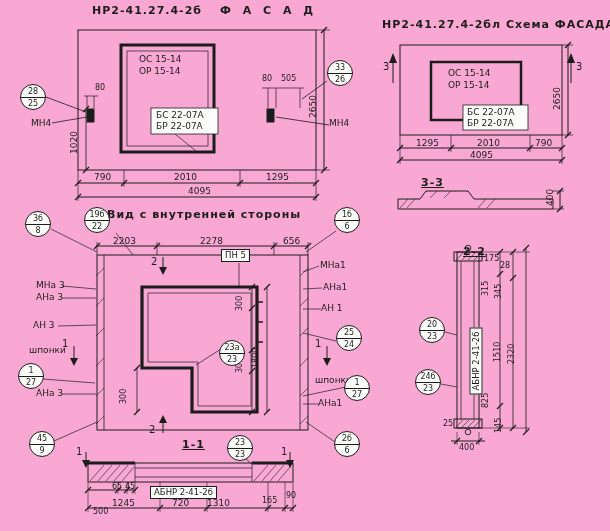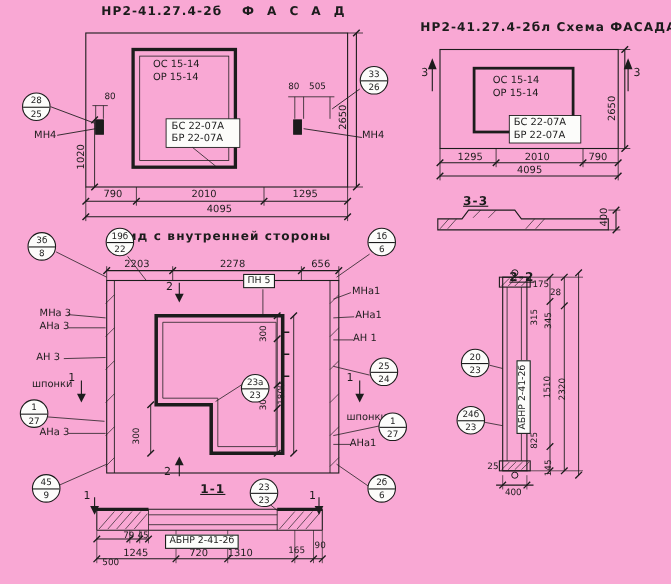--- a/index.html
+++ b/index.html
@@ -186,21 +186,21 @@
   <div class="lbl" style="left:149px;top:425px;font-size:10px">2</div>
   <div class="lbl rot sm" style="left:128px;top:396px">300</div>
   <div class="lbl rot sm" style="left:244px;top:303px">300</div>
   <div class="lbl rot sm" style="left:244px;top:365px">300</div>
   <div class="lbl rot sm" style="left:260px;top:360px">1800</div>
   <div class="lbl ttl u" style="left:182px;top:439px">1-1</div>
   <div class="balloon" style="left:25px;top:211px">
     <span class="bt">3б</span>
     <span class="bb">8</span>
   </div>
-  <div class="balloon" style="left:96px;top:207px">
+  <div class="balloon" style="left:84px;top:207px">
     <span class="bt">19б</span>
     <span class="bb">22</span>
   </div>
   <div class="balloon" style="left:334px;top:207px">
     <span class="bt">1б</span>
     <span class="bb">6</span>
   </div>
   <div class="balloon" style="left:219px;top:340px">
     <span class="bt">23а</span>
     <span class="bb">23</span>
@@ -220,21 +220,21 @@
   <div class="balloon" style="left:29px;top:431px">
     <span class="bt">45</span>
     <span class="bb">9</span>
   </div>
   <div class="balloon" style="left:334px;top:431px">
     <span class="bt">2б</span>
     <span class="bb">6</span>
   </div>
 
   <div class="lbl sm" style="left:93px;top:508px">500</div>
-  <div class="lbl sm" style="left:112px;top:483px">79</div>
+  <div class="lbl sm" style="left:112px;top:483px">65</div>
   <div class="lbl sm" style="left:125px;top:483px">45</div>
   <div class="lbl boxed" style="left:150px;top:486px">АБНР 2-41-2б</div>
   <div class="lbl sm" style="left:262px;top:497px">165</div>
   <div class="lbl sm" style="left:286px;top:492px">90</div>
   <div class="lbl" style="left:112px;top:499px">1245</div>
   <div class="lbl" style="left:172px;top:499px">720</div>
   <div class="lbl" style="left:207px;top:499px">1310</div>
   <div class="lbl" style="left:76px;top:447px;font-size:10px">1</div>
   <div class="lbl" style="left:281px;top:447px;font-size:10px">1</div>
   <div class="balloon" style="left:227px;top:435px">

